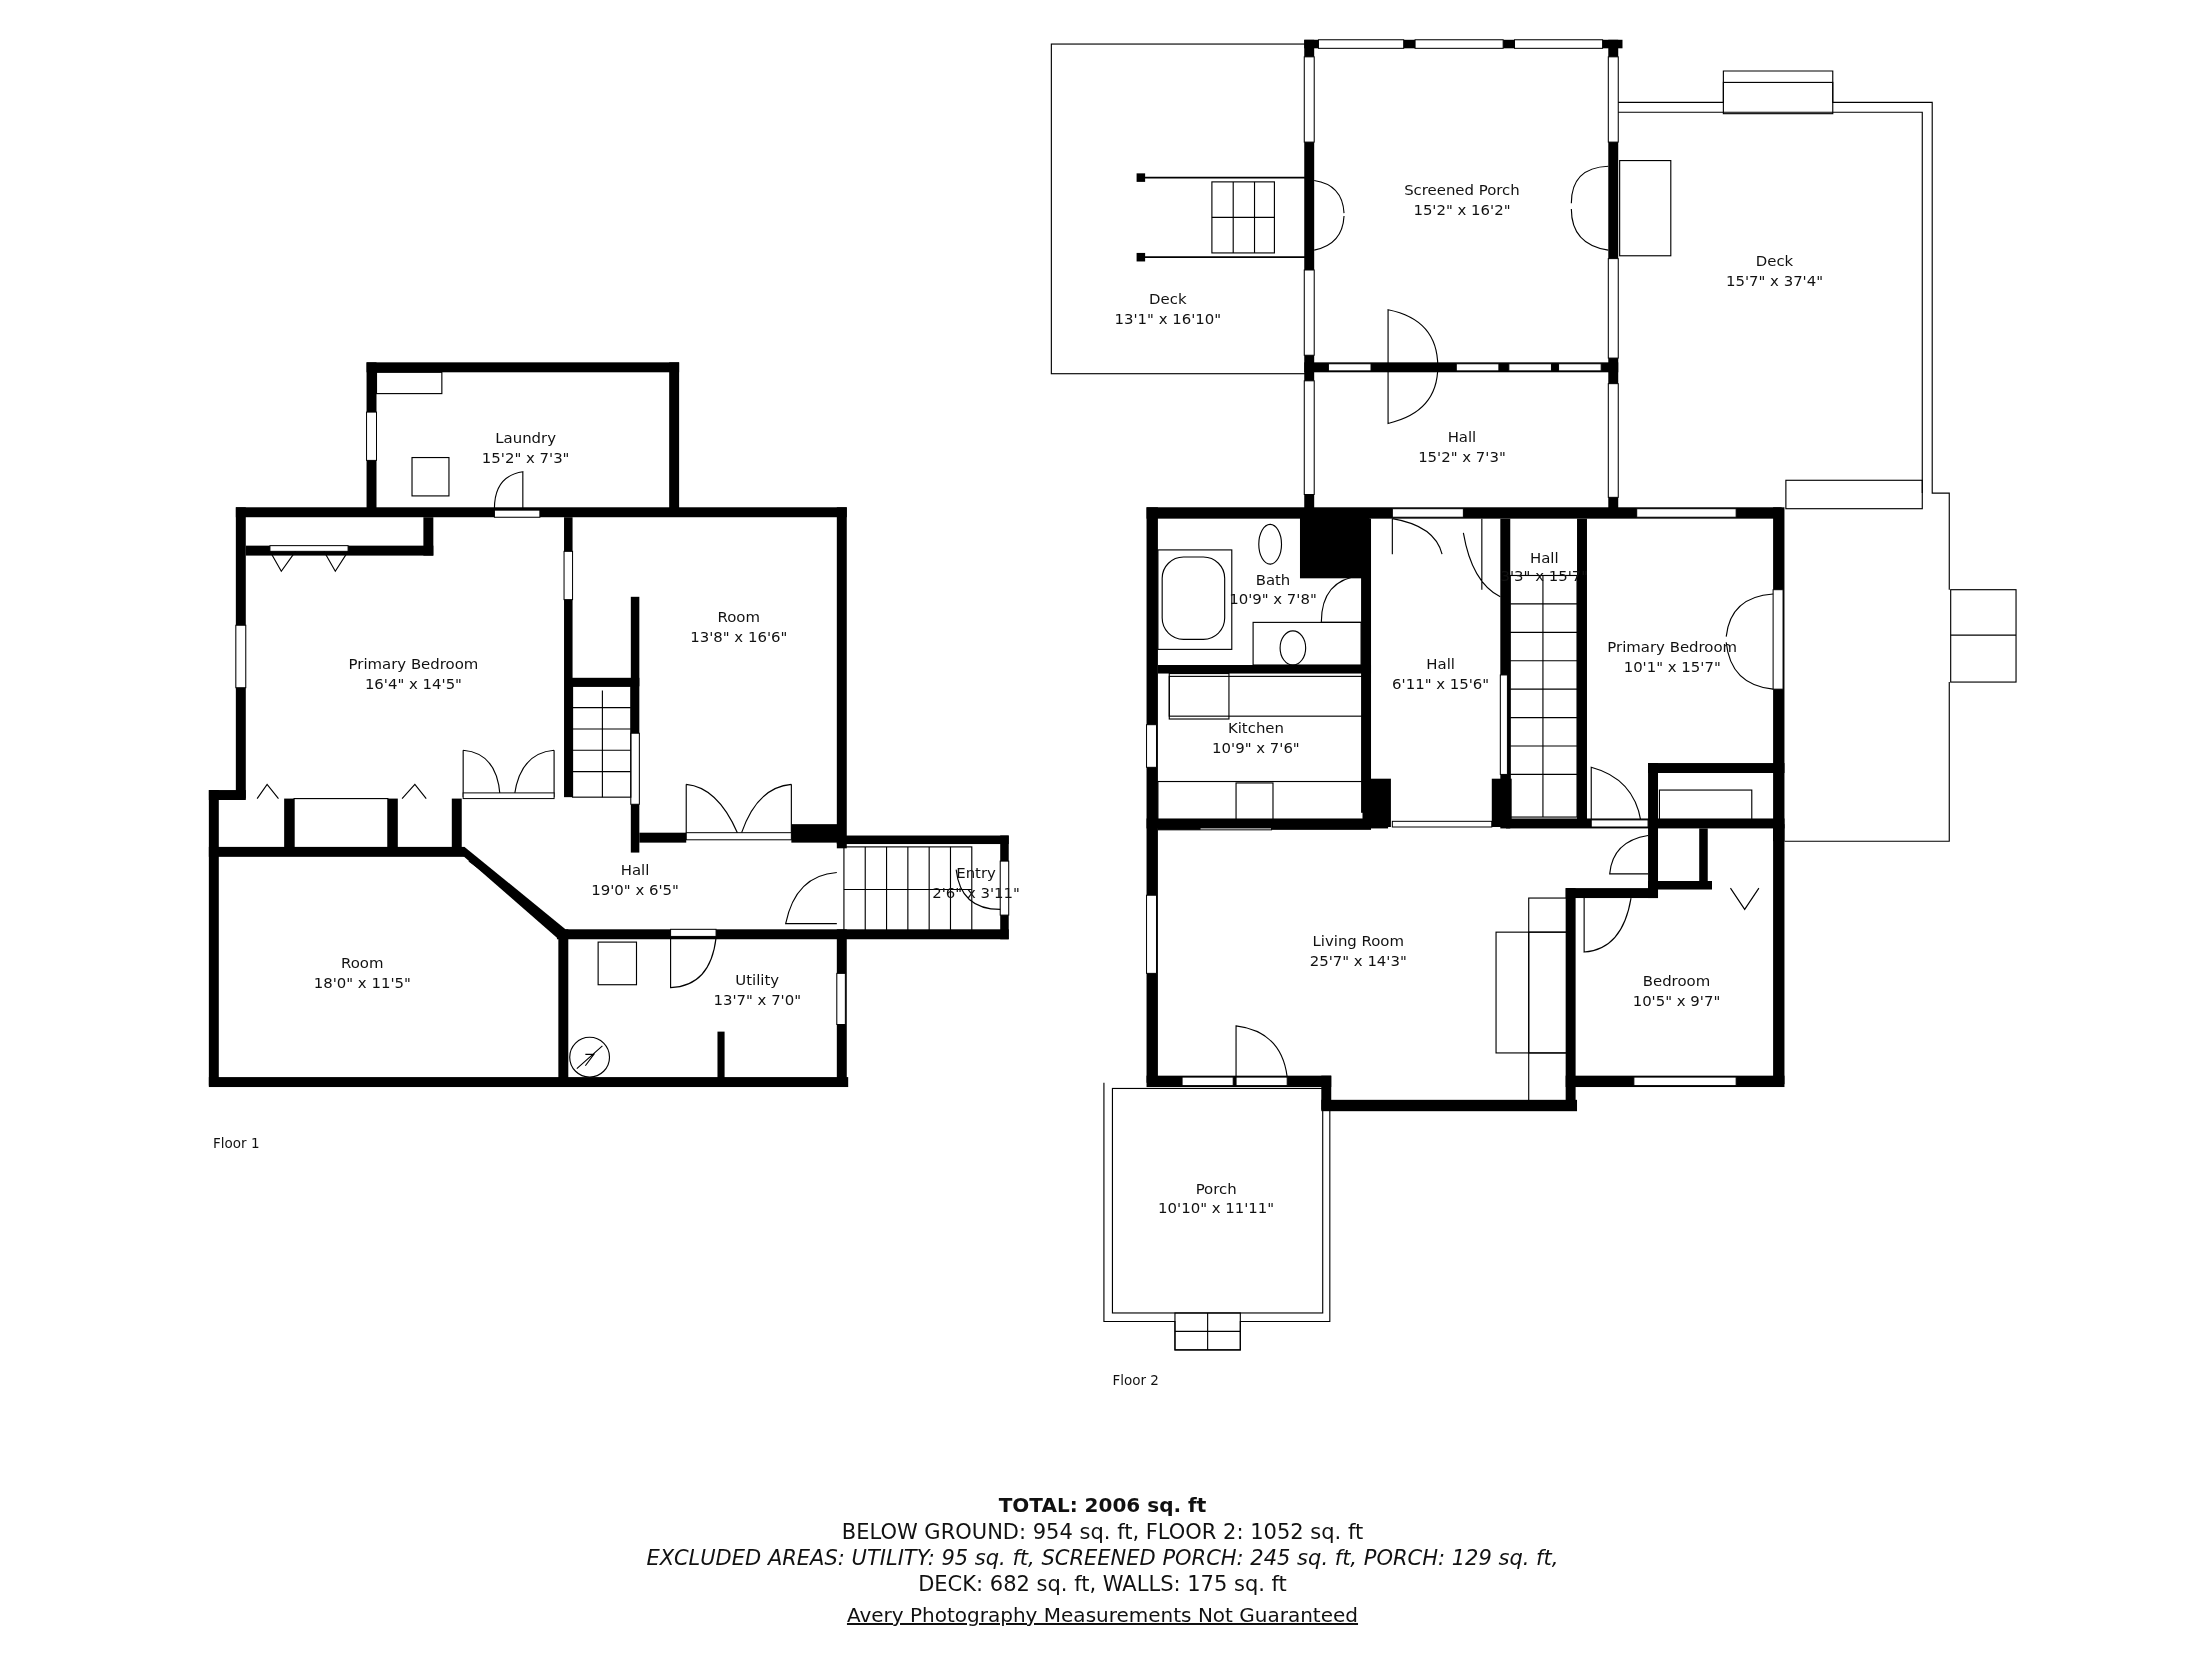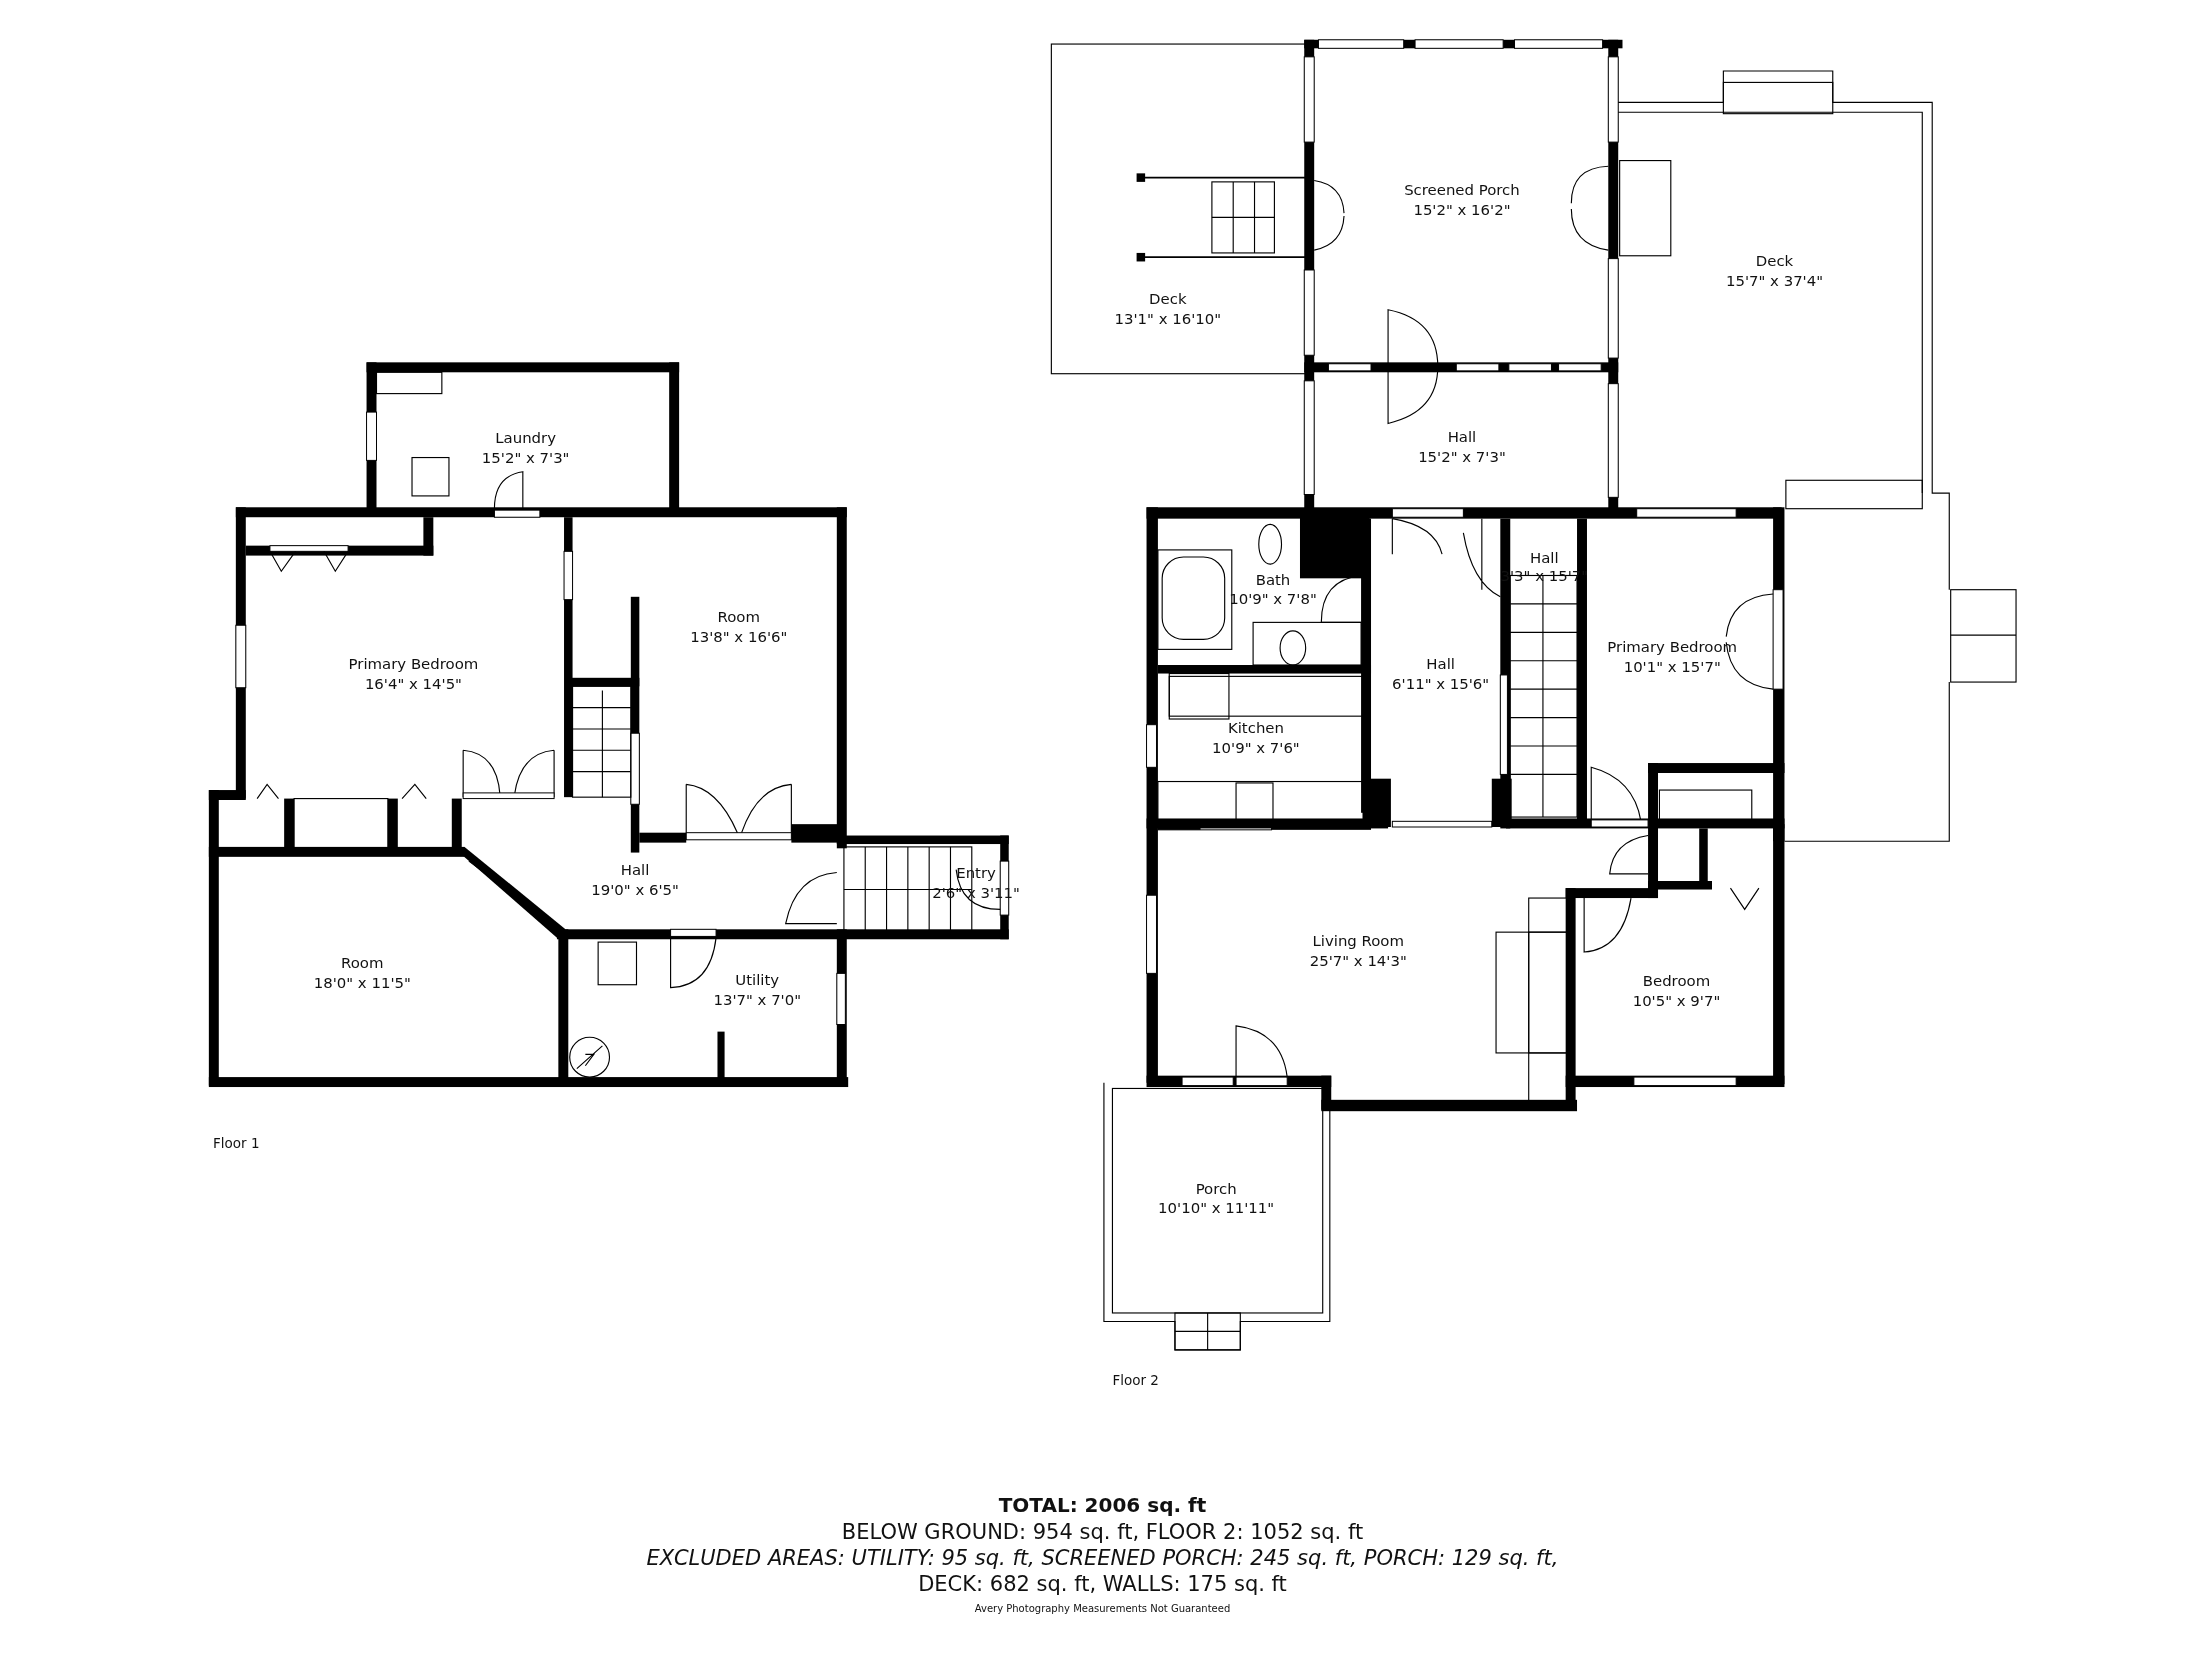--- a/index.html
+++ b/index.html
@@ -10,21 +10,21 @@
   .thin2 { fill:none; stroke:#000; stroke-width:1.2; }
   .win { fill:#fff; stroke:#000; stroke-width:0.7; }
   .lbl { font-family:"DejaVu Sans", sans-serif; font-size:10.5px; fill:#111; text-anchor:middle; }
   .flabel { font-family:"DejaVu Sans", sans-serif; font-size:9.5px; fill:#111; }
   .foot { position:absolute; left:0; width:2205px; text-align:center; color:#111; font-family:"DejaVu Sans", sans-serif; }
   .foot-total { top:1493px; font-size:20px; font-weight:bold; }
   .foot-line { font-size:21px; }
   .foot-l1 { top:1520px; }
   .foot-l2 { top:1546px;font-style:italic; }
   .foot-l3 { top:1572px; }
-  .foot-credit { top:1603px; font-size:10px; }
+  .foot-credit { top:1603px; font-size:20px;text-decoration:underline; }
 </style>
 </head>
 <body>
 
 <svg class="plan" viewBox="0 0 1552 1164" preserveAspectRatio="none">
 
   <g>
 
     <rect class="wall" x="258" y="255" width="220" height="7"></rect>
     <rect class="wall" x="258" y="255" width="7" height="108"></rect>

